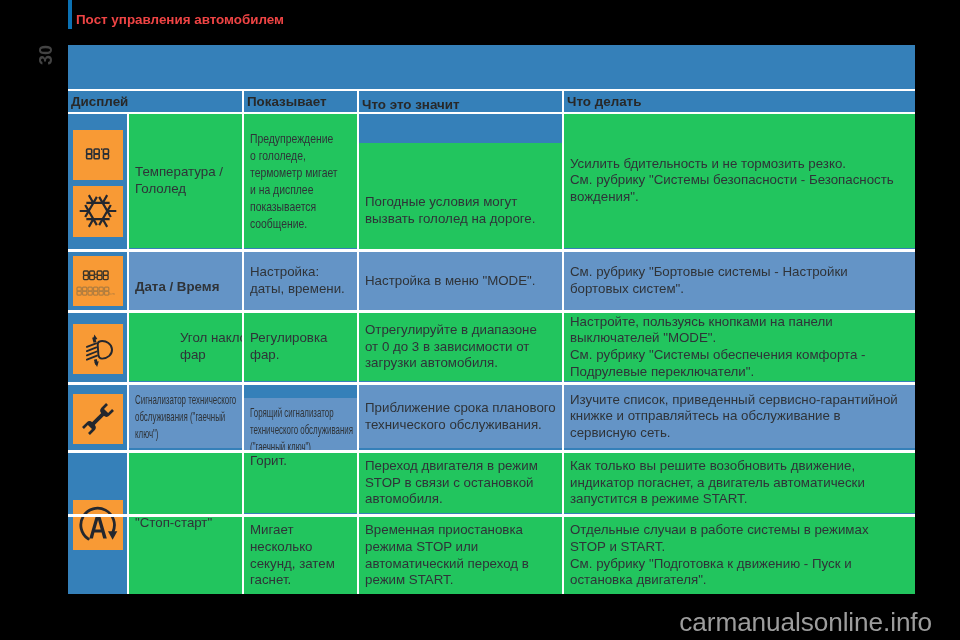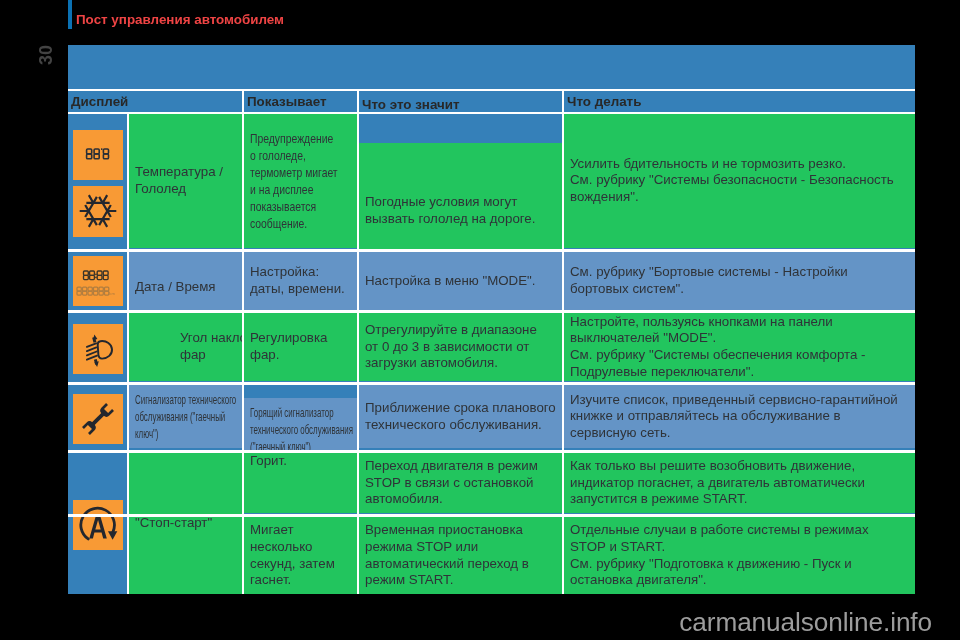--- a/index.html
+++ b/index.html
@@ -96,21 +96,21 @@
         <div class="cell lt" style="left: 291px; top: 68px; width: 203px; height: 135px; align-items: center; margin-top: 30px;">
           <div class="txt celltext">Погодные условия могут
 вызвать гололед на дороге.</div>
         </div>
         <div class="cell lt" style="left: 496px; top: 68px; width: 351px; height: 135px; align-items: center;">
           <div class="txt celltext">Усилить бдительность и не тормозить резко.
 См. рубрику "Системы безопасности - Безопасность
 вождения".</div>
         </div>
         <div class="cell dk" style="left: 0px; top: 207px; width: 59px; height: 58px;"></div>
-        <div class="cell md" style="left: 61px; top: 207px; width: 113px; height: 70px;">
+        <div class="cell md" style="left: 61px; top: 207px; width: 113px; height: 70px; font-weight: bold;">
           <div class="txt celltext">Дата / Время</div>
         </div>
         <div class="iconbox" style="left: 5px; top: 211px; width: 50px; height: 50px;">
           <svg viewBox="0 0 50 50" width="50" height="50" style="display:block">
             <g fill="none" stroke="#3a3429" stroke-width="1.35">
               <rect x="10.5" y="15.0" width="4.8" height="4.3" rx="1"></rect>
               <rect x="10.5" y="19.3" width="4.8" height="4.3" rx="1"></rect>
               <rect x="16.6" y="15.0" width="4.8" height="4.3" rx="1"></rect>
               <rect x="16.6" y="19.3" width="4.8" height="4.3" rx="1"></rect>
               <rect x="24.2" y="15.0" width="4.8" height="4.3" rx="1"></rect>

